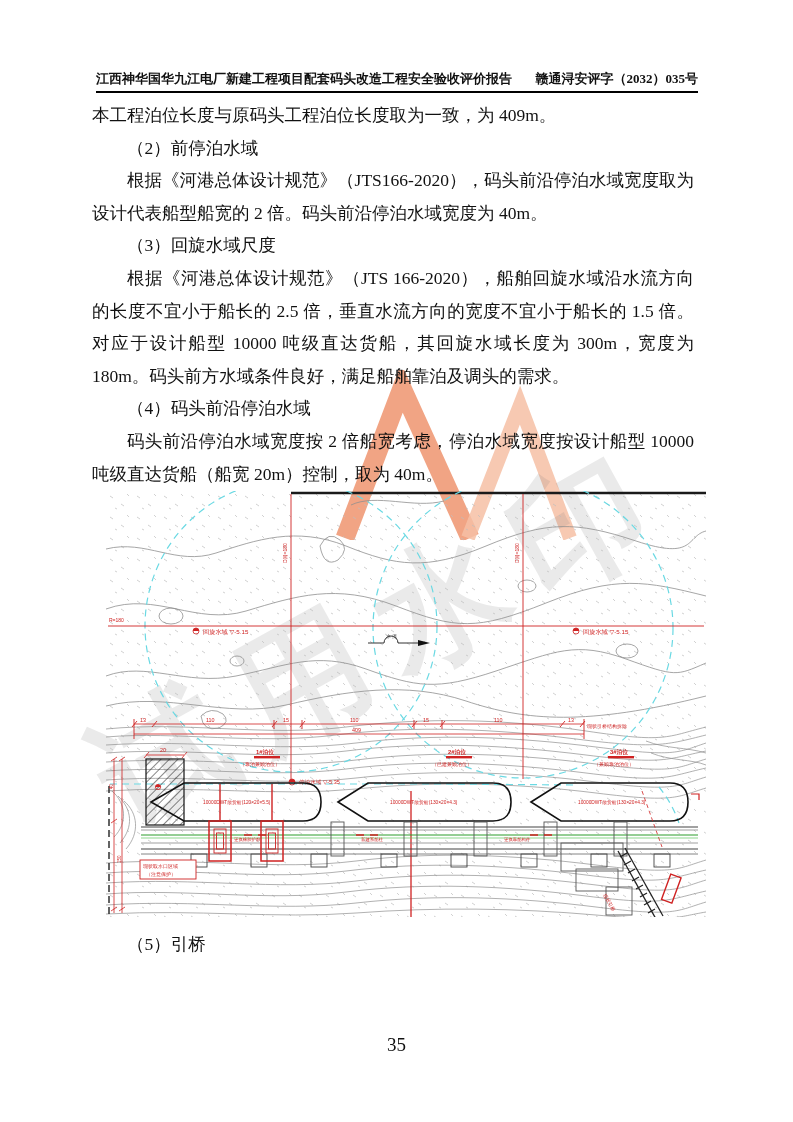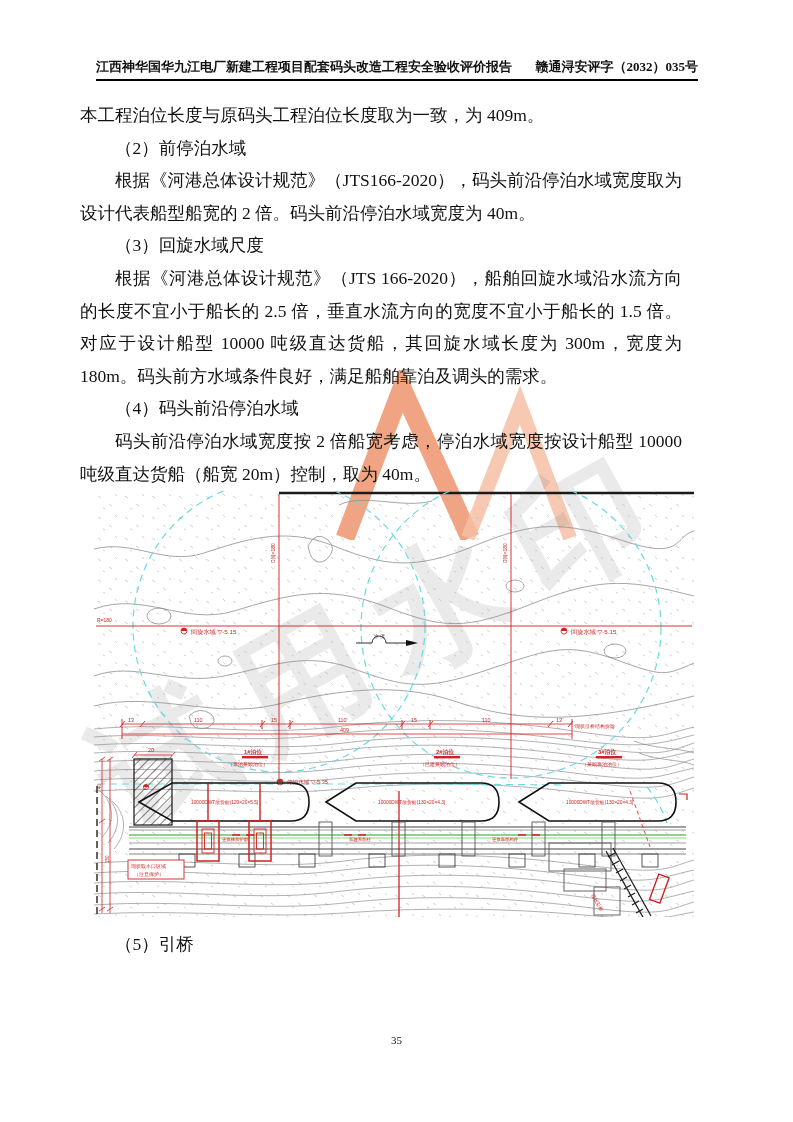--- a/index.html
+++ b/index.html
@@ -1,34 +1,34 @@
 <!DOCTYPE html>
 <html><head>
 <meta charset="utf-8">
 <style>
   html,body{margin:0;padding:0;background:#ffffff;}
   .page{position:relative;width:793px;height:1122px;background:#fff;overflow:hidden;
         font-family:"Liberation Serif","DejaVu Serif",serif;color:#111;}
   
-  .header{position:absolute;left:96px;top:58px;width:602px;display:flex;
+  .header{position:absolute;left:96px;top:70px;width:602px;display:flex;
           justify-content:space-between;align-items:flex-end;
           border-bottom:2px solid #000;padding-bottom:3px;
           font-size:13px;font-weight:bold;white-space:nowrap;z-index:3;}
   .header .hl{letter-spacing:0;}
   
-  .content{position:absolute;left:80px;top:99px;width:602px;z-index:3;}
+  .content{position:absolute;left:92px;top:99px;width:602px;z-index:3;}
   .content p{margin:0;font-size:17.5px;line-height:32.6px;text-align:justify;
              text-justify:inter-ideograph;}
   .content p.ind{text-indent:2em;}
   
   .figure{position:relative;margin:1px 0 0 14px;width:600px;height:426px;z-index:2;}
   .figure svg{position:absolute;left:0;top:0;}
   
   .footer{position:absolute;left:0;top:1034px;width:100%;text-align:center;
-          font-size:11px;z-index:3;}
+          font-size:19px;z-index:3;}
   
   .wm-logo{position:absolute;left:320px;top:370px;width:280px;height:170px;z-index:1;}
   .wm-text{position:absolute;left:150px;top:690px;z-index:1;
            font-size:132px;font-weight:bold;letter-spacing:26px;white-space:nowrap;
            color:rgba(125,125,125,0.16);transform:rotate(-29deg);
            transform-origin:left bottom;font-family:"Liberation Sans",sans-serif;}
   text{font-family:"Liberation Sans","DejaVu Sans",sans-serif;}
 </style>
 </head>
 <body>

